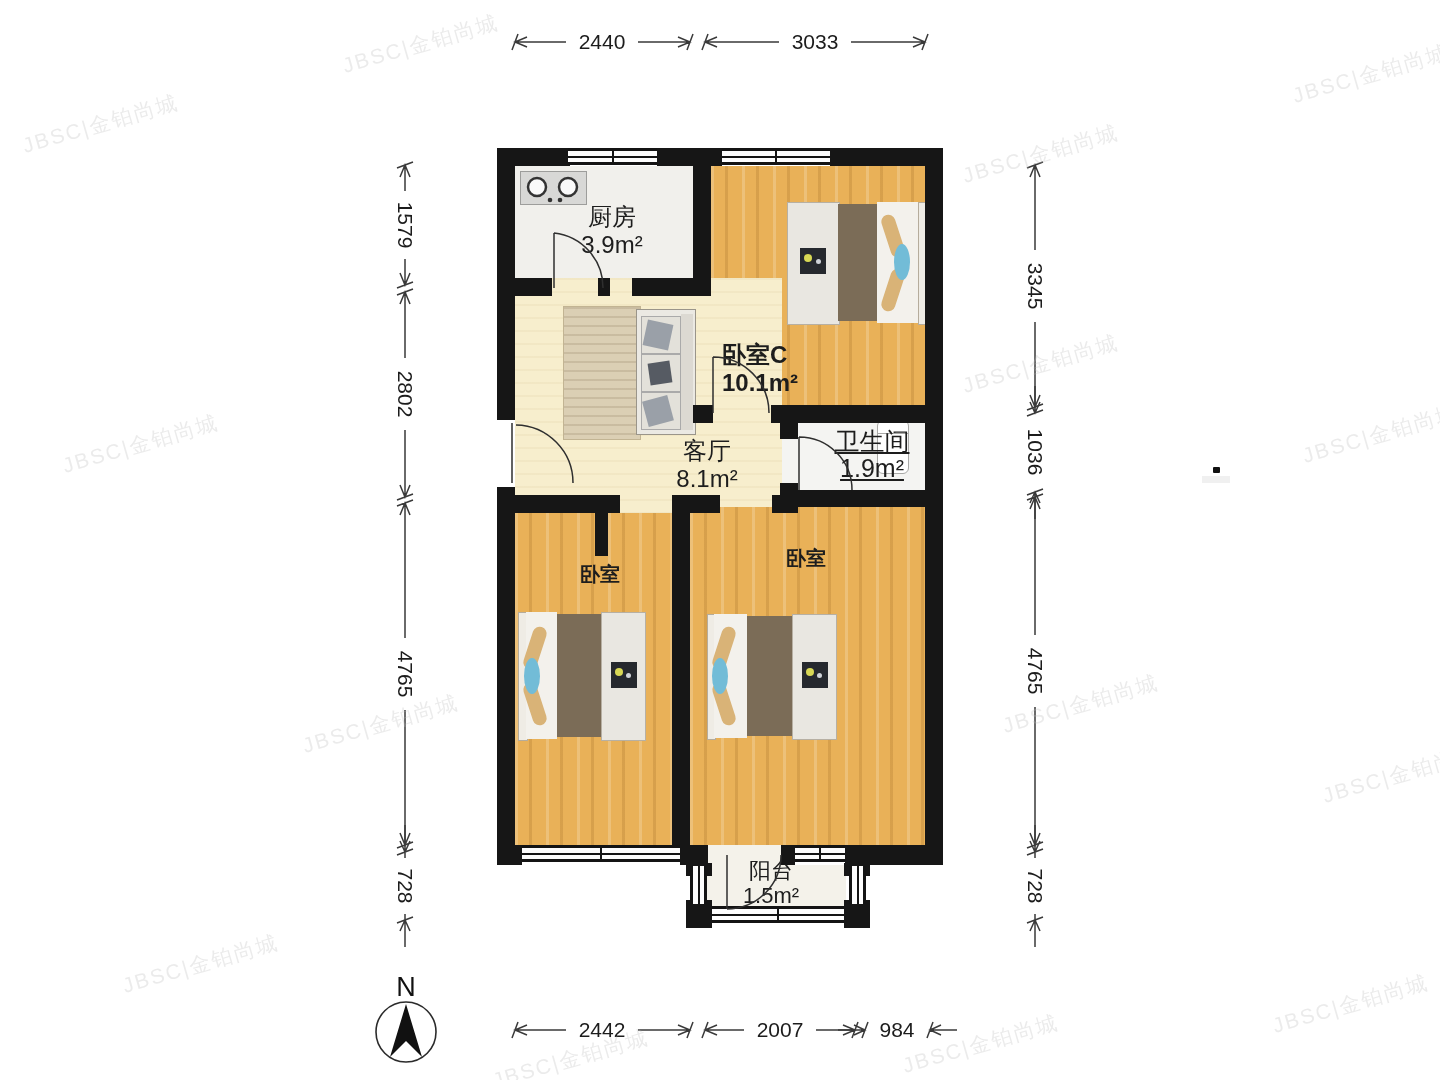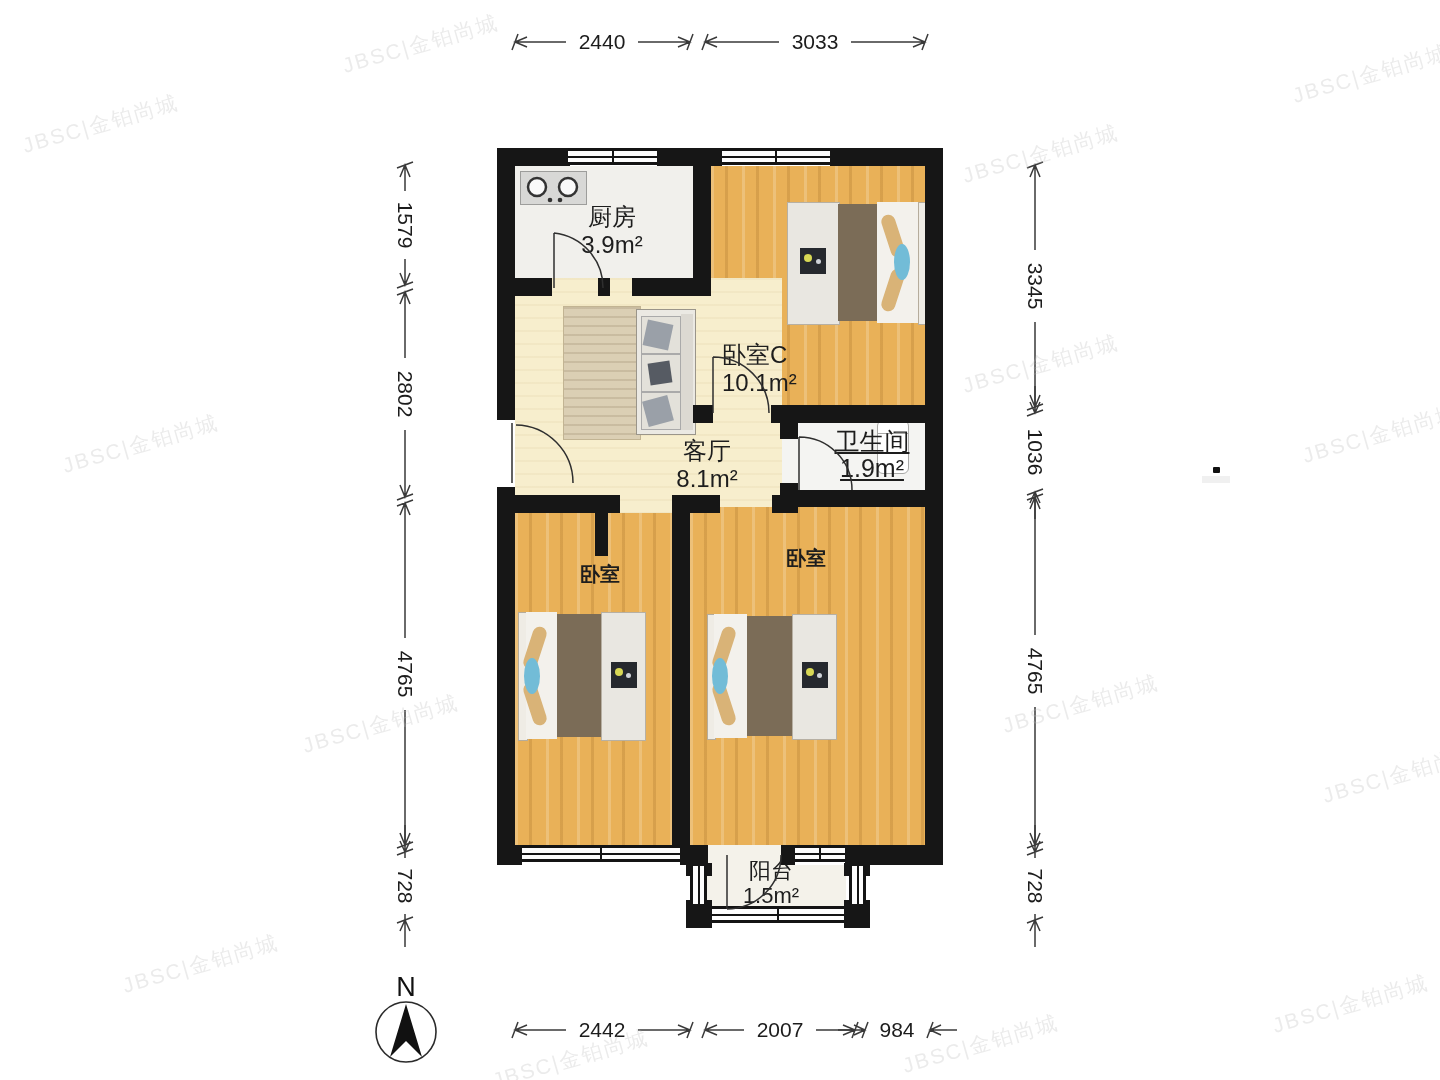--- a/index.html
+++ b/index.html
@@ -22,21 +22,21 @@
           margin-top:-1px;background:#141414;}
   .window::before{content:"";position:absolute;top:0;bottom:0;left:50%;width:2px;
           margin-left:-1px;background:#141414;}
   .window-v{position:absolute;background:#fdfdfd;box-sizing:border-box;z-index:3;
           border-left:3px solid #141414;border-right:3px solid #141414;width:17px;}
   .window-v::before{content:"";position:absolute;top:0;bottom:0;left:50%;width:2px;
           margin-left:-1px;background:#141414;}
   .furn{position:absolute;z-index:2;}
   .room-label{position:absolute;z-index:4;color:#1d1d1d;font-size:24px;line-height:28px;
           text-align:center;transform:translateX(-50%);white-space:nowrap;}
-  .room-label.left-align{transform:none;text-align:left;}
+  .room-label.left-align{transform:none;text-align:left;font-weight:bold;}
   .room-label.small{font-size:20px;font-weight:700;}
   #overlay{position:absolute;left:0;top:0;z-index:5;pointer-events:none;}
   #overlay path.line{stroke:#3a3a3a;stroke-width:1.5;fill:none;}
   #overlay path.door{stroke:#2f2f2f;stroke-width:1.5;fill:none;}
   #overlay text{font-family:"Liberation Sans",sans-serif;font-size:21px;fill:#1c1c1c;}
   #overlay text.north{font-size:27px;fill:#111;}
   .watermark{position:absolute;z-index:6;color:#bfbfbf;opacity:.30;font-size:21px;
           transform:rotate(-16deg);white-space:nowrap;letter-spacing:2px;pointer-events:none;}
   .stray{position:absolute;z-index:6;}
 </style>

